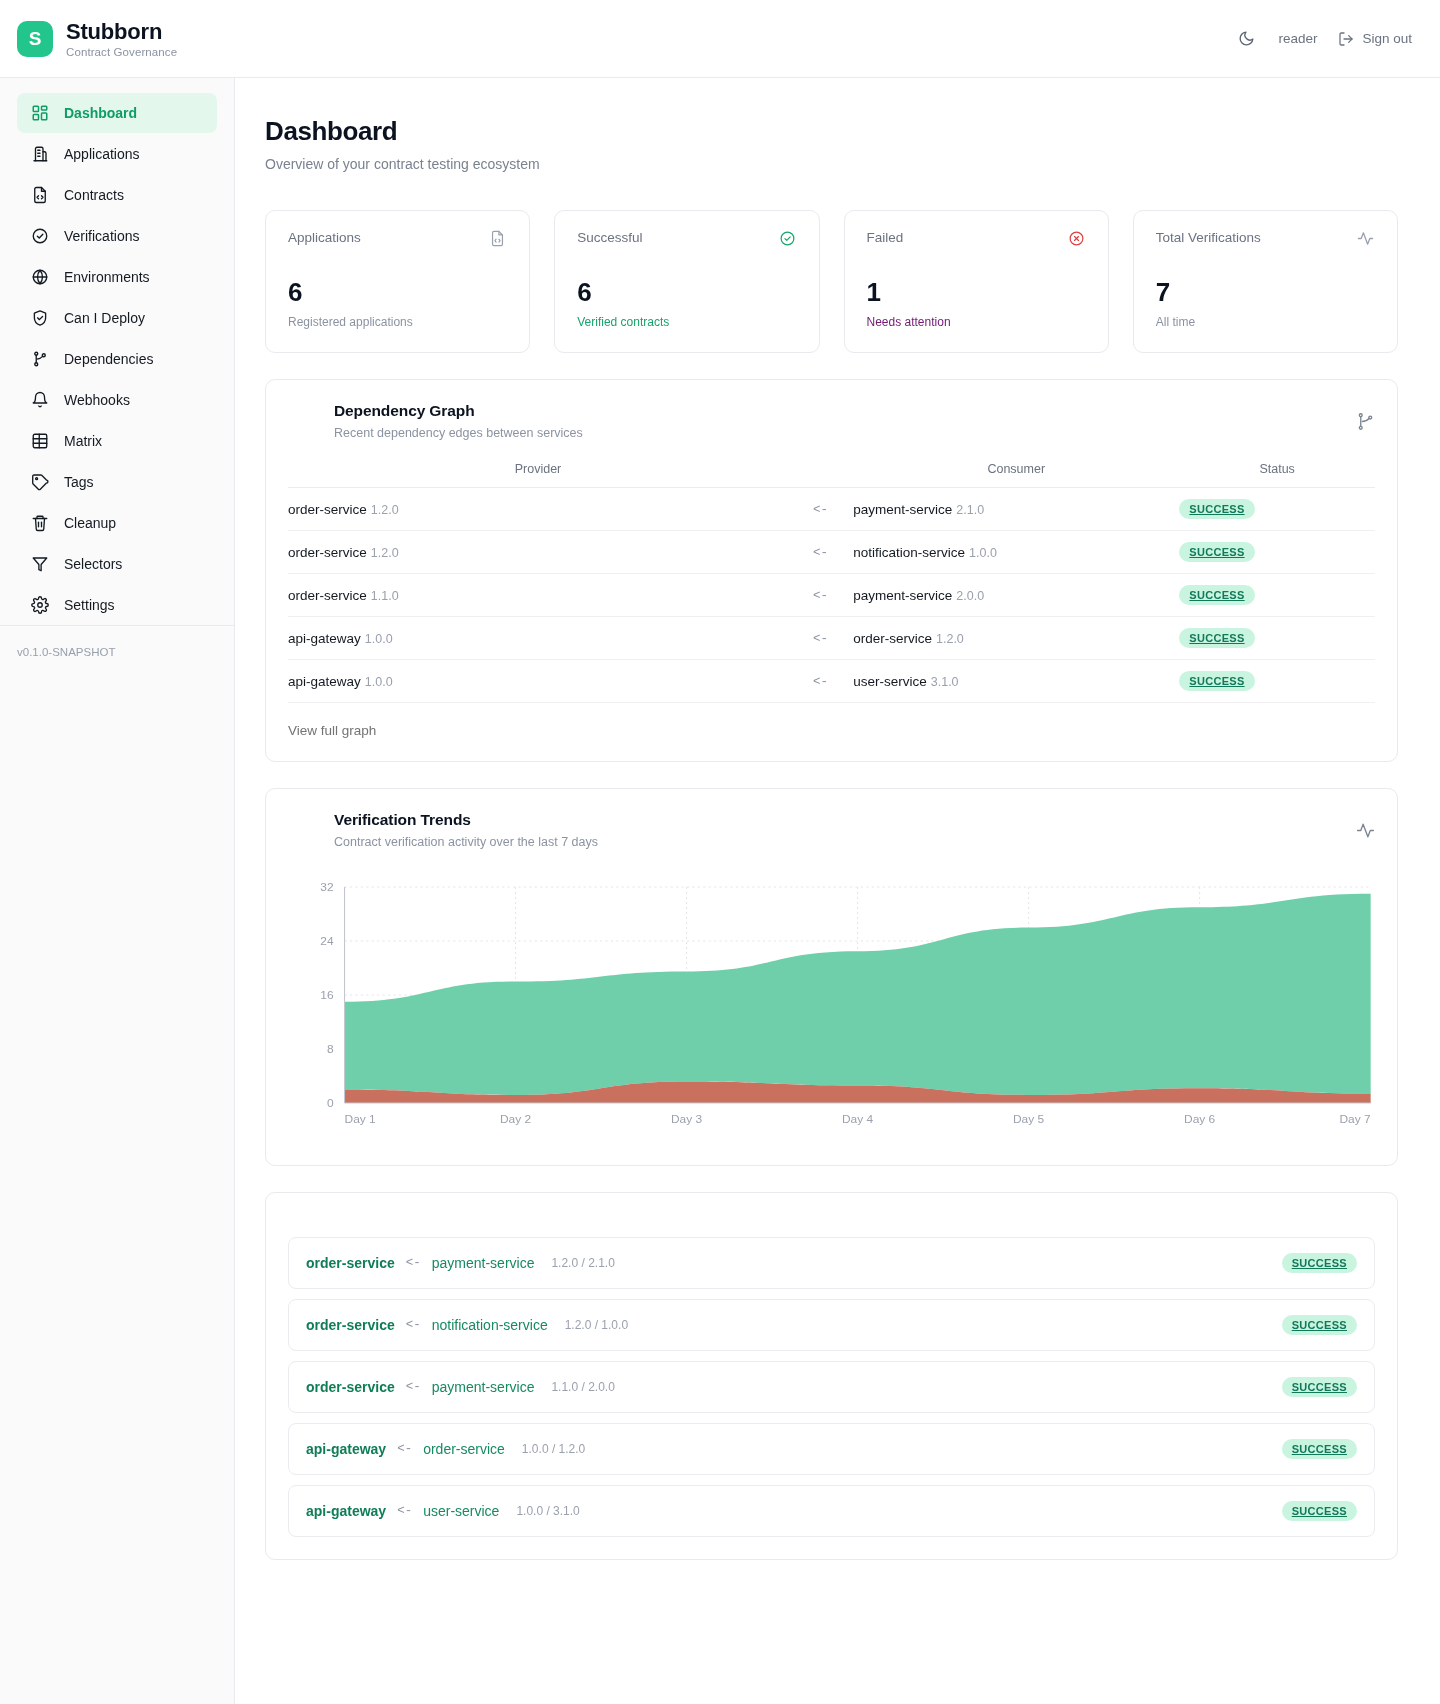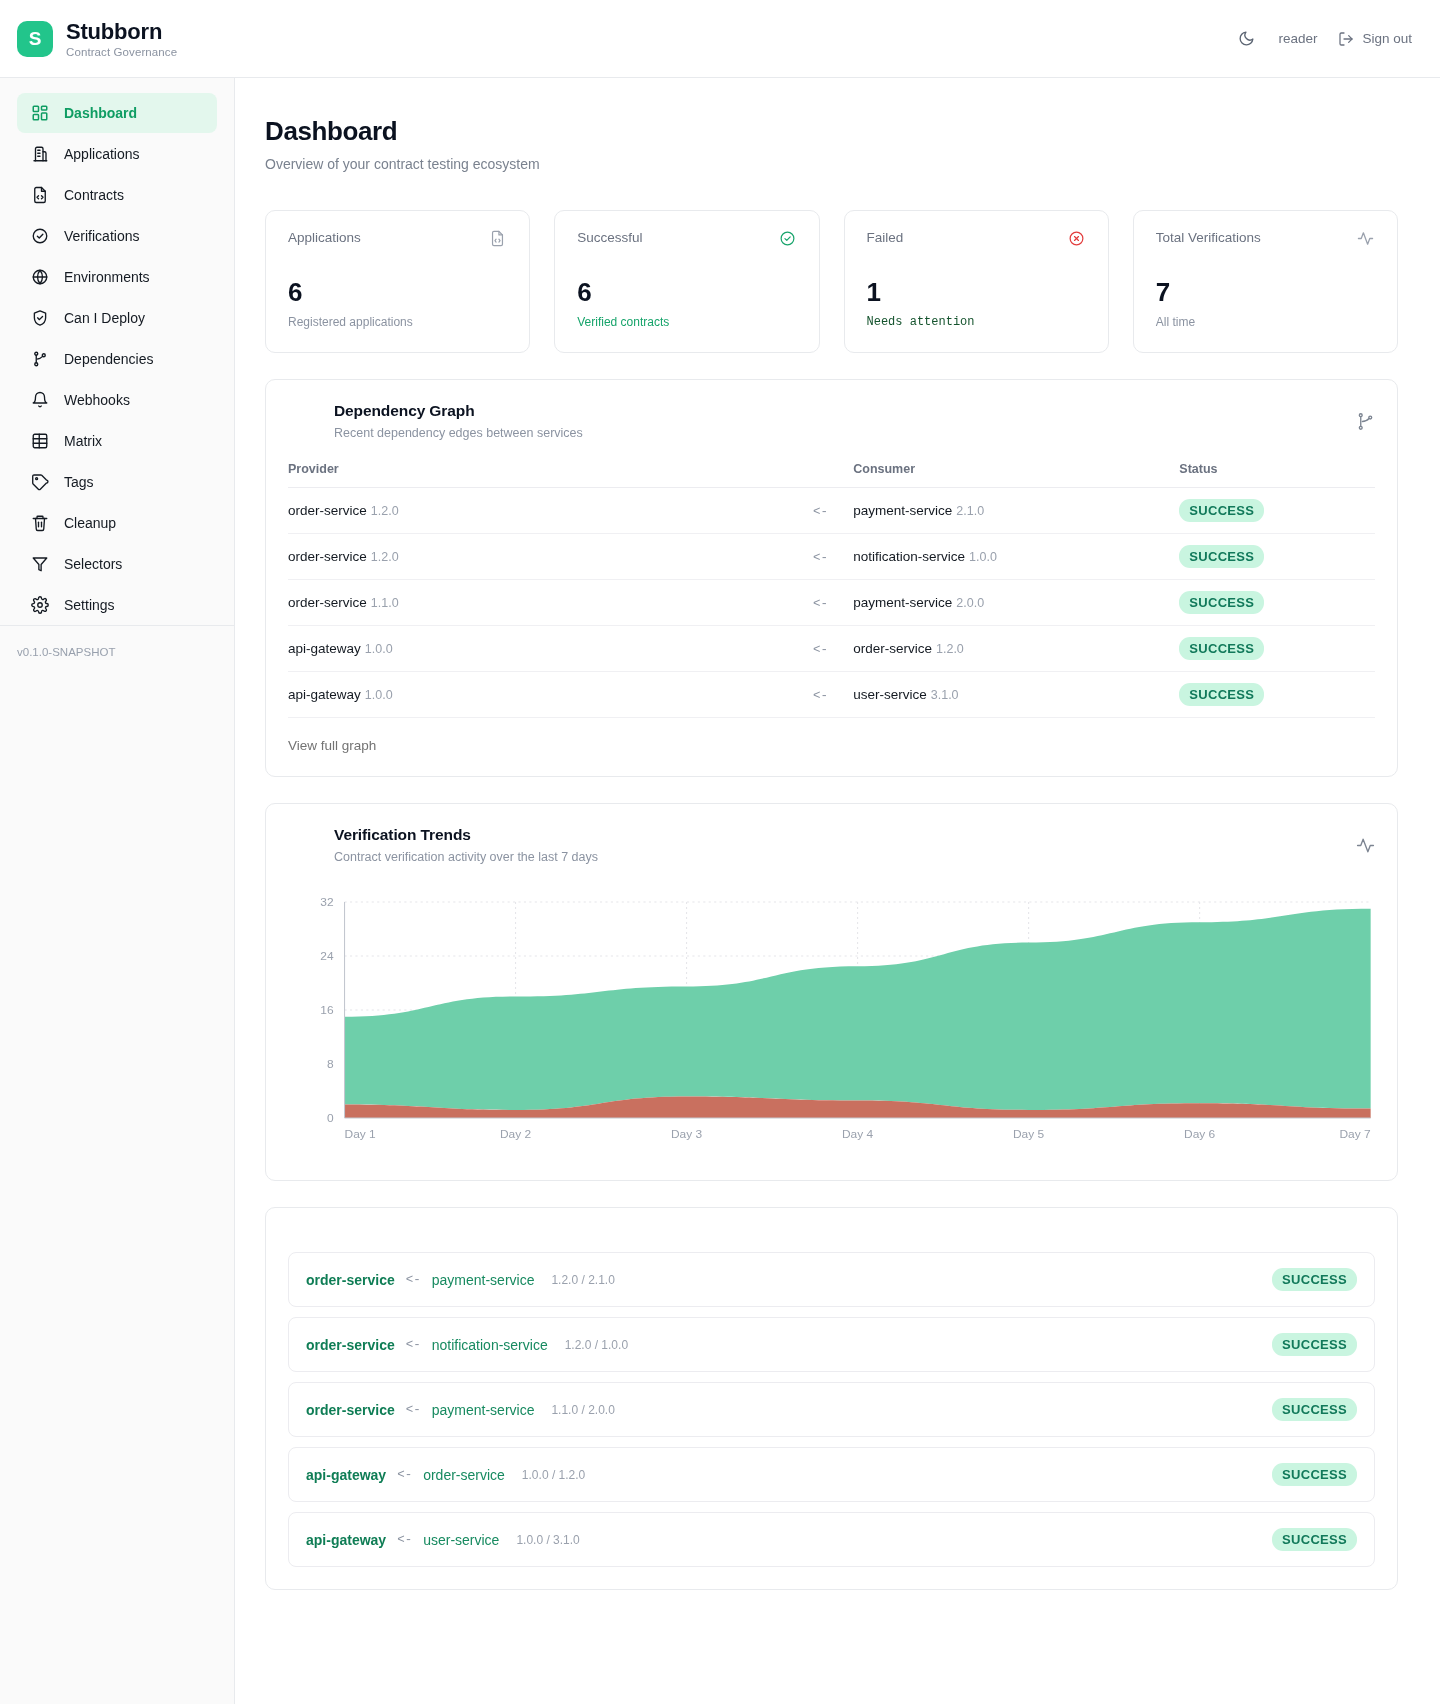--- a/index.html
+++ b/index.html
@@ -85,52 +85,52 @@
     background: #fff;
     padding: 19px 22px 22px 22px;
     min-height: 143px;
   }
   .stat-head { display: flex; align-items: flex-start; justify-content: space-between; }
   .stat-label { font-size: 13.5px; color: #6b7280; font-weight: 400; }
   .stat-icon { width: 18px; height: 18px; color: #9aa1ad; }
   .stat-value { font-size: 26px; font-weight: 700; color: #0b1220; margin-top: 31px; line-height: 1; }
   .stat-foot { font-size: 12px; margin-top: 10px; color: #8b93a1; }
   .stat-foot.green { color: #17a46b; }
-  .stat-foot.red { color: #14532d; font-family: Liberation Mono, monospace; }
+  .stat-foot.red { color: #701a75; }
   .stat-icon.green { color: #17a46b; }
   .stat-icon.red { color: #e23c3c; }
 
   
   .panel {
     border: 1px solid #e8eaed; border-radius: 10px; background: #fff;
     margin-top: 26px; padding: 22px 22px 22px 22px;
   }
   .panel-head { display: flex; align-items: center; justify-content: space-between; margin-left: 46px; }
   .panel-title { font-size: 15.5px; font-weight: 700; color: #0b1220; letter-spacing: -0.1px; }
   .panel-sub { font-size: 12.5px; color: #8b93a1; margin-top: 6px; }
   .panel-icon { color: #7c8491; width: 19px; height: 19px; }
 
   
   table.dep { width: 100%; border-collapse: collapse; margin-top: 22px; table-layout: fixed; }
   table.dep th {
-    text-align: left; font-size: 12.5px; font-weight: 700; color: #6b7280;
+    text-align: center; font-size: 12.5px; font-weight: 400; color: #6b7280;
     padding: 0 0 11px 0; border-bottom: 1px solid #ececf0;
   }
   table.dep td { padding: 11px 0; border-bottom: 1px solid #f0f0f3; font-size: 13.5px; color: #141a22; vertical-align: middle; }
   table.dep tr:last-child td { border-bottom: 1px solid #f0f0f3; }
   .col-prov { width: 46%; }
   .col-arrow { width: 6%; text-align: center; }
   .col-cons { width: 30%; }
   .col-status { width: 18%; }
   .ver { color: #9aa1ad; font-size: 12.5px; margin-left: 4px; }
   .arrow { color: #8b93a1; font-size: 12.5px; font-family: "Liberation Mono", monospace; }
   .badge {
     display: inline-block; background: #c9f5e0; color: #11795a;
-    border-radius: 11px; font-size: 13px; font-weight: 700;
-    padding: 4px 10px; letter-spacing: .3px;
+    border-radius: 11px; font-size: 11px; font-weight: 700;
+    padding: 4px 10px; letter-spacing: .3px; text-decoration: underline;
   }
   .link {
     display: inline-block; margin-top: 20px;
     color: #737373; font-size: 13.5px; font-weight: 500; cursor: pointer; text-decoration: none;
   }
 
   
   .chart-wrap { margin-top: 26px; height: 268px; width: 100%; position: relative; }
   .chart-wrap svg { display: block; width: 100%; height: 100%; }
 

